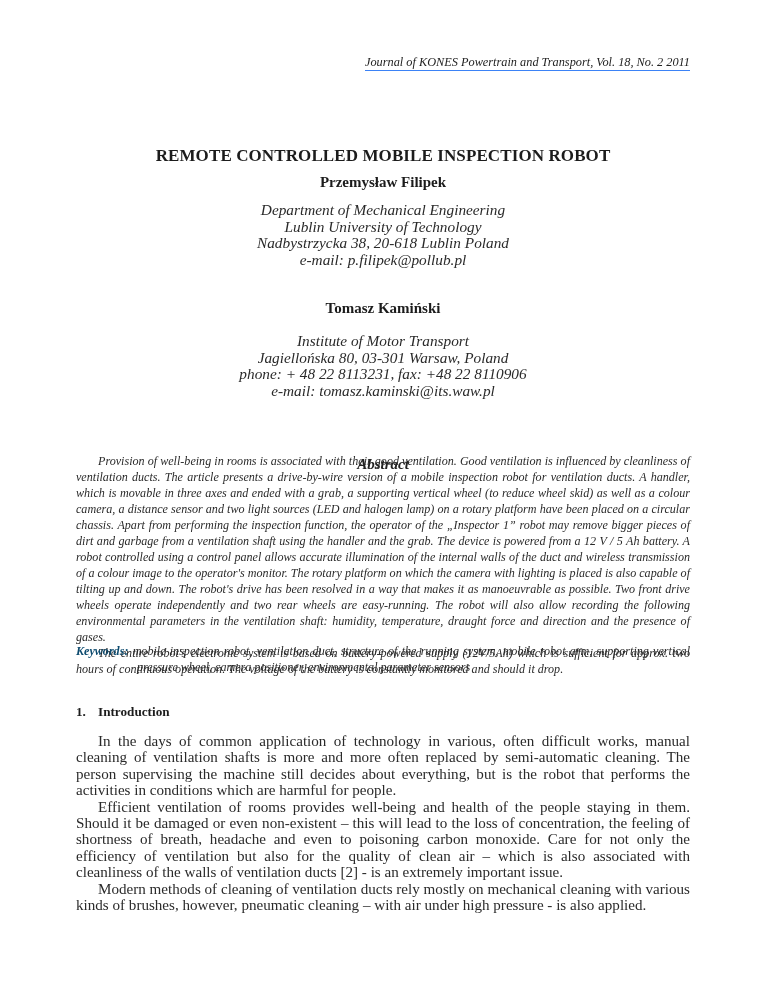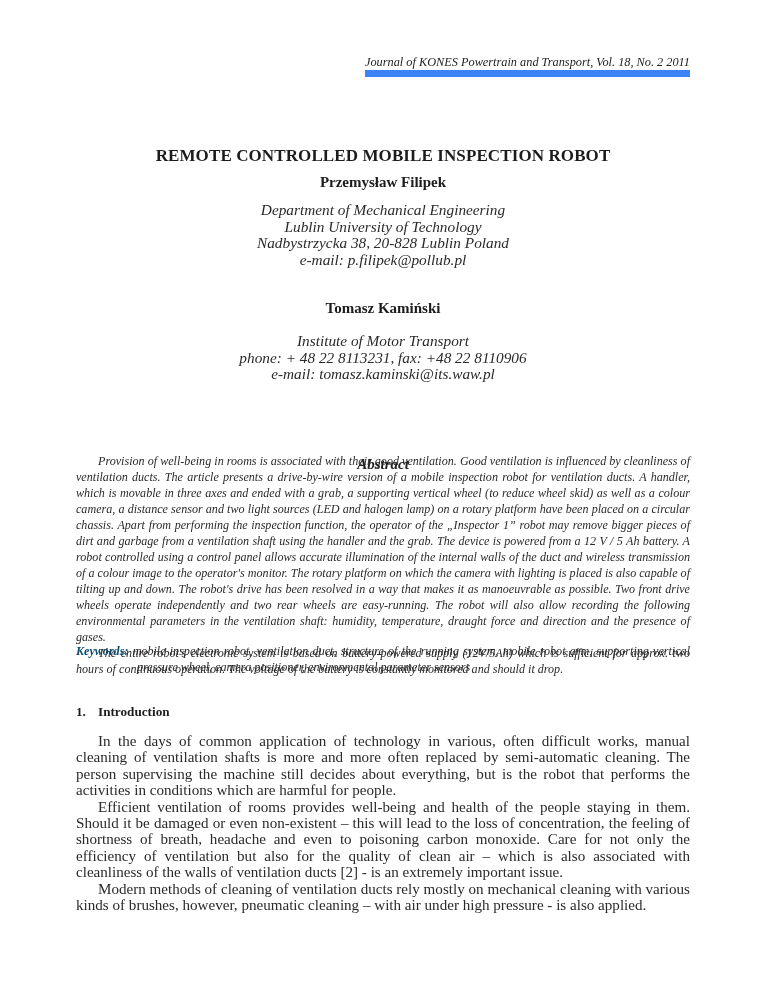--- a/index.html
+++ b/index.html
@@ -6,21 +6,21 @@
   body {
     width: 768px; height: 994px; overflow: hidden; position: relative;
     font-family: "Liberation Serif", "DejaVu Serif", serif;
     color: #222222;
   }
   .page { position: absolute; left: 76px; top: 0; width: 614px; }
 
   .running-header {
     position: absolute; top: 55px; right: 0;
     font-style: italic; font-size: 12.3px; line-height: 14px;
-    border-bottom: 7px solid #3b82f6; padding-bottom: 1px;
+    border-bottom: 1px solid #3b82f6; padding-bottom: 1px;
     white-space: nowrap;
   }
 
   .title {
     position: absolute; top: 146px; left: 0; width: 614px; text-align: center;
     font-weight: bold; font-size: 17px; letter-spacing: 0.1px; color: #1c1c1c;
   }
   .author {
     position: absolute; left: 0; width: 614px; text-align: center;
     font-weight: bold; font-size: 15px; color: #1c1c1c;
@@ -68,27 +68,28 @@
 <div class="page">
 
   <div class="running-header">Journal of KONES Powertrain and Transport, Vol. 18, No. 2 2011</div>
 
   <div class="title">REMOTE CONTROLLED MOBILE INSPECTION ROBOT</div>
 
   <div class="author" style="top:174px;">Przemysław Filipek</div>
   <div class="affil" style="top:202px;">
     <div>Department of Mechanical Engineering</div>
     <div>Lublin University of Technology</div>
-    <div>Nadbystrzycka 38, 20-828 Lublin Poland</div>
+    <div>Nadbystrzycka 38, 20-618 Lublin Poland</div>
     <div>e-mail: p.filipek@pollub.pl</div>
   </div>
 
   <div class="author" style="top:300px;">Tomasz Kamiński</div>
   <div class="affil" style="top:333px;">
     <div>Institute of Motor Transport</div>
+    <div>Jagiellońska 80, 03-301 Warsaw, Poland</div>
     <div>phone: + 48 22 8113231, fax: +48 22 8110906</div>
     <div>e-mail: tomasz.kaminski@its.waw.pl</div>
   </div>
 
   <div class="abstract-heading">Abstract</div>
   <div class="abstract">
     <p>Provision of well-being in rooms is associated with their good ventilation. Good ventilation is influenced by cleanliness of ventilation ducts. The article presents a drive-by-wire version of a mobile inspection robot for ventilation ducts. A handler, which is movable in three axes and ended with a grab, a supporting vertical wheel (to reduce wheel skid) as well as a colour camera, a distance sensor and two light sources (LED and halogen lamp) on a rotary platform have been placed on a circular chassis. Apart from performing the inspection function, the operator of the „Inspector 1” robot may remove bigger pieces of dirt and garbage from a ventilation shaft using the handler and the grab. The device is powered from a 12 V / 5 Ah battery. A robot controlled using a control panel allows accurate illumination of the internal walls of the duct and wireless transmission of a colour image to the operator's monitor. The rotary platform on which the camera with lighting is placed is also capable of tilting up and down. The robot's drive has been resolved in a way that makes it as manoeuvrable as possible. Two front drive wheels operate independently and two rear wheels are easy-running. The robot will also allow recording the following environmental parameters in the ventilation shaft: humidity, temperature, draught force and direction and the presence of gases.</p>
     <p>The entire robot's electronic system is based on battery-powered supply (12V/5Ah) which is sufficient for approx. two hours of continuous operation. The voltage of the battery is constantly monitored and should it drop.</p>
   </div>
 

